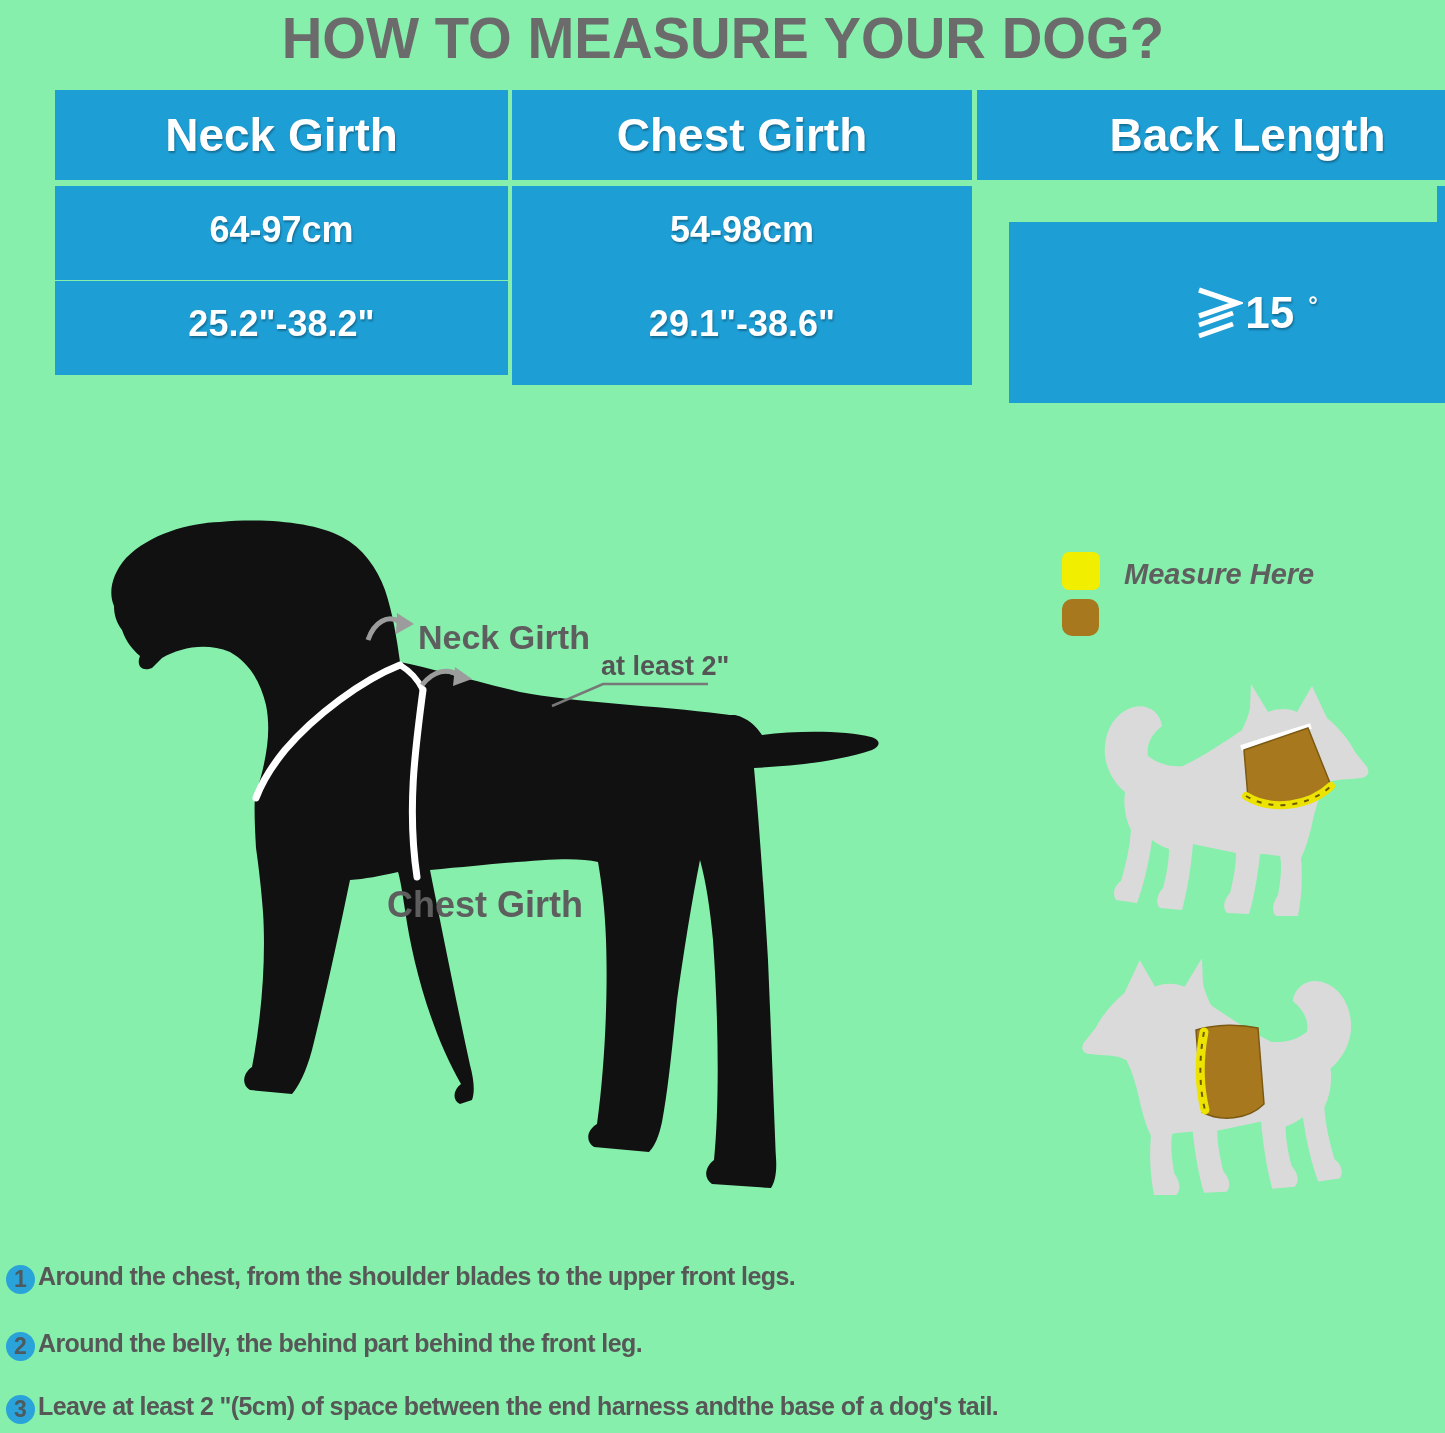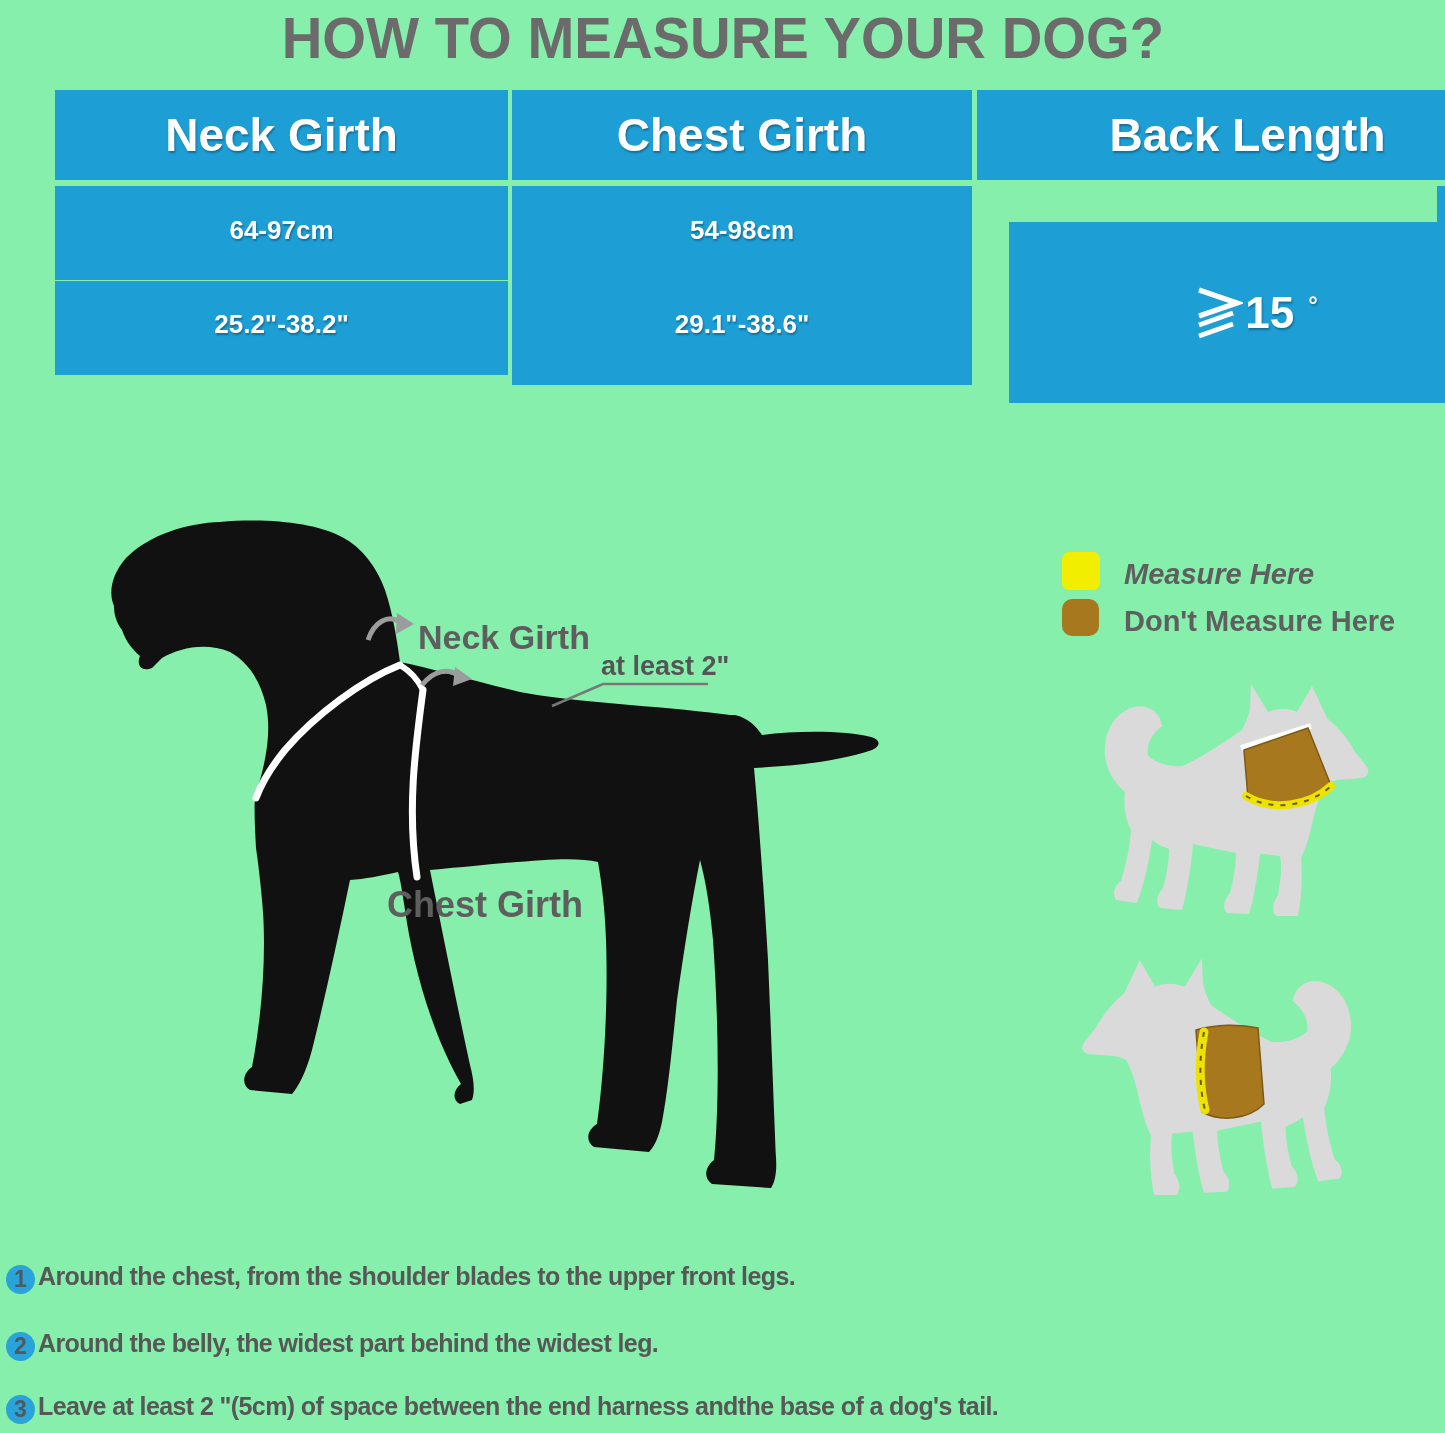--- a/index.html
+++ b/index.html
@@ -10,21 +10,21 @@
   
   .title{left:0;top:4px;width:1445px;text-align:center;}
   .title span{display:inline-block;font-size:58px;font-weight:bold;color:#6b6b6b;
               letter-spacing:0px;transform:scaleX(0.97);white-space:nowrap;}
 
   
   .tbl{left:55px;top:90px;width:1390px;height:277px;}
   .cell{position:absolute;background:#1d9ed5;display:flex;align-items:center;justify-content:center;
         color:#fff;font-weight:bold;text-shadow:1px 2px 2px rgba(0,0,0,0.3);}
   .hdr{font-size:46px;}
-  .val{font-size:26px;}
+  .val{font-size:36px;}
   .geq-row{display:flex;align-items:center;}
   .geq-row svg{display:block;margin-right:2px;}
   .deg{font-size:24px;align-self:flex-start;margin-left:14px;margin-top:4px;}
 
   
   .dlabel{color:#5e5e5e;font-weight:bold;white-space:nowrap;}
   .legend-label{position:absolute;color:#5f5f5f;font-weight:bold;font-size:29px;white-space:nowrap;}
 
   
   .instr{position:absolute;left:6px;display:flex;align-items:flex-start;white-space:nowrap;}
@@ -131,21 +131,20 @@
     <path fill="none" stroke="#787878" stroke-width="2.5" d="M 608,174 L 503,174 L 452,196"></path>
   </svg>
 
   <div class="abs dlabel" style="left:418px;top:618px;font-size:34px;">Neck Girth</div>
   <div class="abs dlabel" style="left:601px;top:651px;font-size:27px;color:#555;">at least 2"</div>
   <div class="abs dlabel" style="left:387px;top:884px;font-size:36px;">Chest Girth</div>
 
   <div class="abs" style="left: 1062px; top: 552px; width: 38px; height: 38px; border-radius: 7px; background: rgb(242, 238, 0);"></div>
   <div class="legend-label" style="left:1124px;top:558px;font-style:italic;">Measure Here</div>
   <div class="abs" style="left: 1062px; top: 599px; width: 37px; height: 37px; border-radius: 10px; background: rgb(168, 120, 30);"></div>
-  <div class="legend-label" style="left:1124px;top:605px;">Don't Measure Here</div>
 
   <svg class="abs" style="left:1098px;top:672px;" width="276" height="256" viewBox="0 0 276 256">
     <use href="#spitz" fill="#dadada"></use>
     <path d="M 143,76 L 213,54" stroke="#ffffff" stroke-width="6" fill="none"></path>
     <path fill="#a8781e" stroke="#7c5a13" stroke-width="1.5" d="M 146,78 L 210,56 L 234,116 C 212,134 172,138 150,126 Z"></path>
     <path d="M 148,124 C 174,140 212,134 233,114" stroke="#ece400" stroke-width="8" fill="none" stroke-linecap="round"></path>
     <path d="M 148,124 C 174,140 212,134 233,114" stroke="#6f5a00" stroke-width="2" fill="none" stroke-dasharray="5 7"></path>
   </svg>
 
   <svg class="abs" style="left:1078px;top:942px;" width="282" height="266" viewBox="0 0 282 266">
@@ -156,20 +155,20 @@
     <path d="M 126,90 C 121,116 121,144 127,168" stroke="#ece400" stroke-width="9" fill="none" stroke-linecap="round"></path>
     <path d="M 126,90 C 121,116 121,144 127,168" stroke="#6f5a00" stroke-width="2" fill="none" stroke-dasharray="5 7"></path>
   </svg>
 
   <div class="instr" style="top:1262px;">
     <span class="numcirc">1</span>
     <span class="instr-text">Around the chest, from the shoulder blades to the upper front legs.</span>
   </div>
   <div class="instr" style="top:1329px;">
     <span class="numcirc">2</span>
-    <span class="instr-text">Around the belly, the widest part behind the widest leg.</span>
+    <span class="instr-text">Around the belly, the behind part behind the front leg.</span>
   </div>
   <div class="instr" style="top:1392px;">
     <span class="numcirc">3</span>
     <span class="instr-text">Leave at least 2 "(5cm) of space between the end harness andthe base of a dog's tail.</span>
   </div>
 
 </div>
 
 </body></html>

